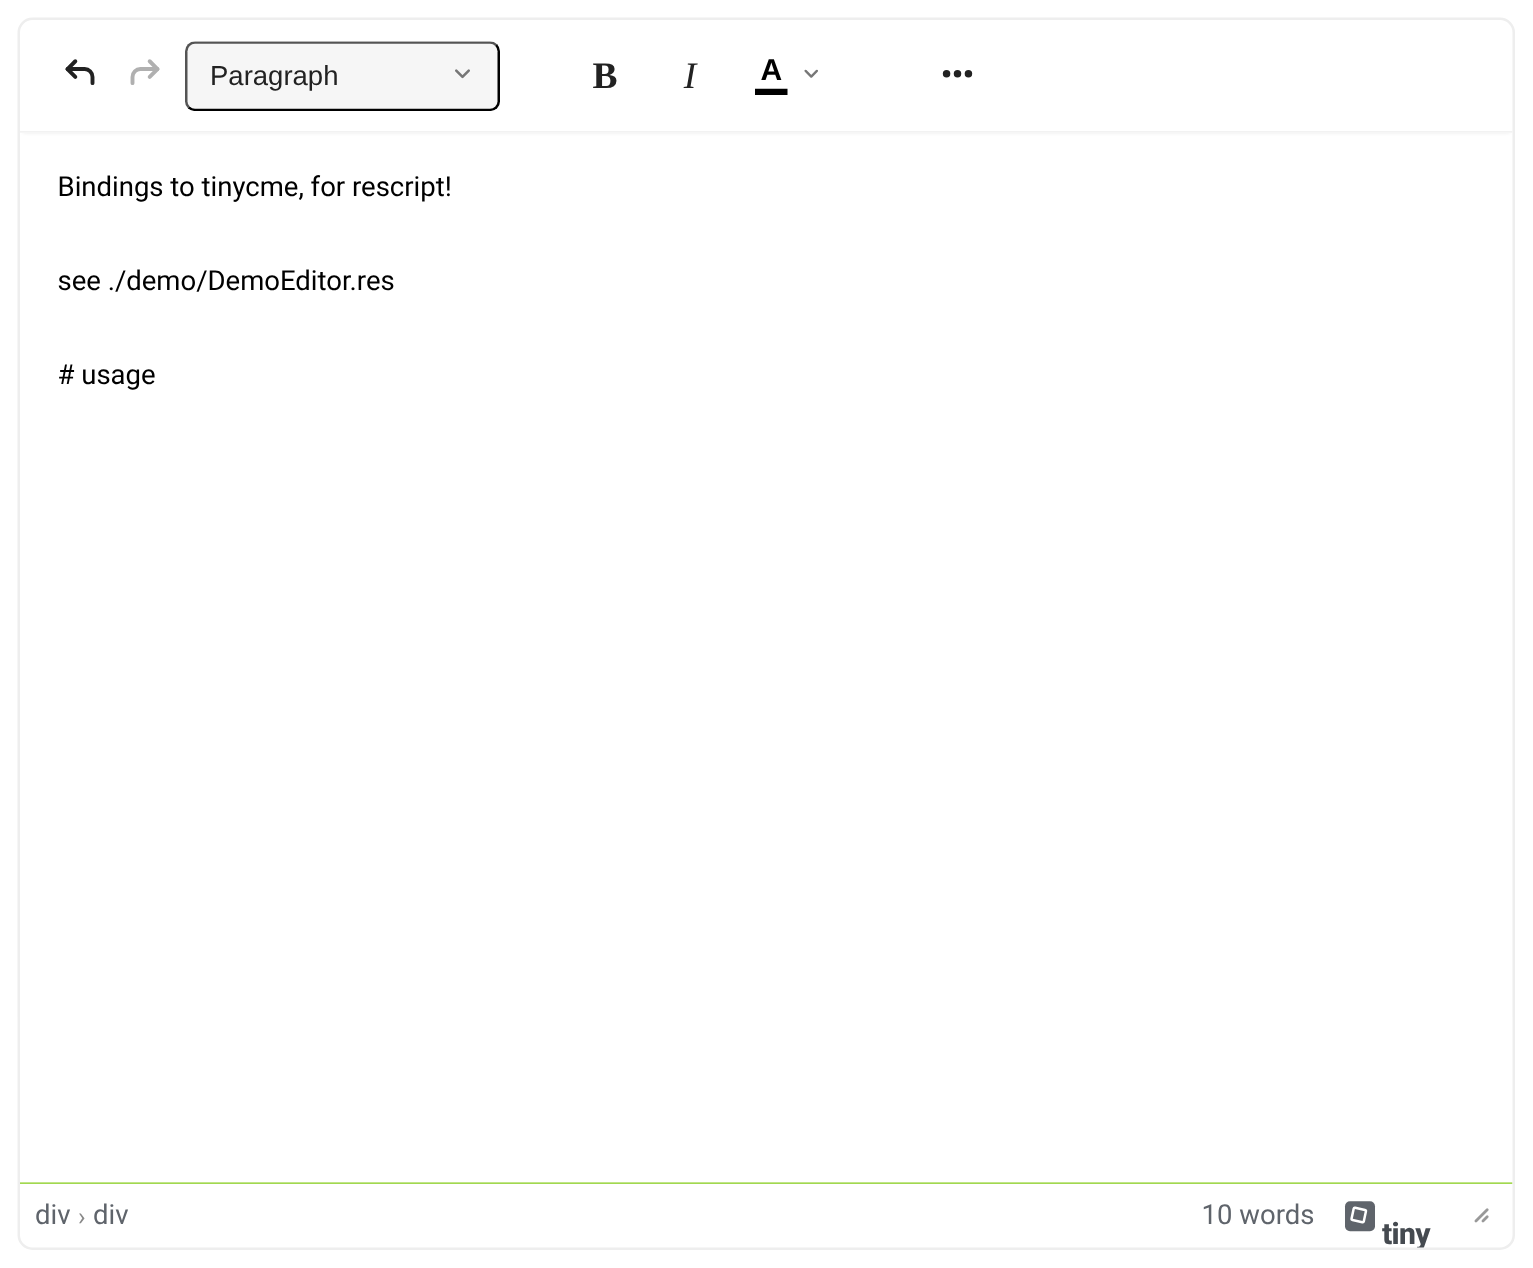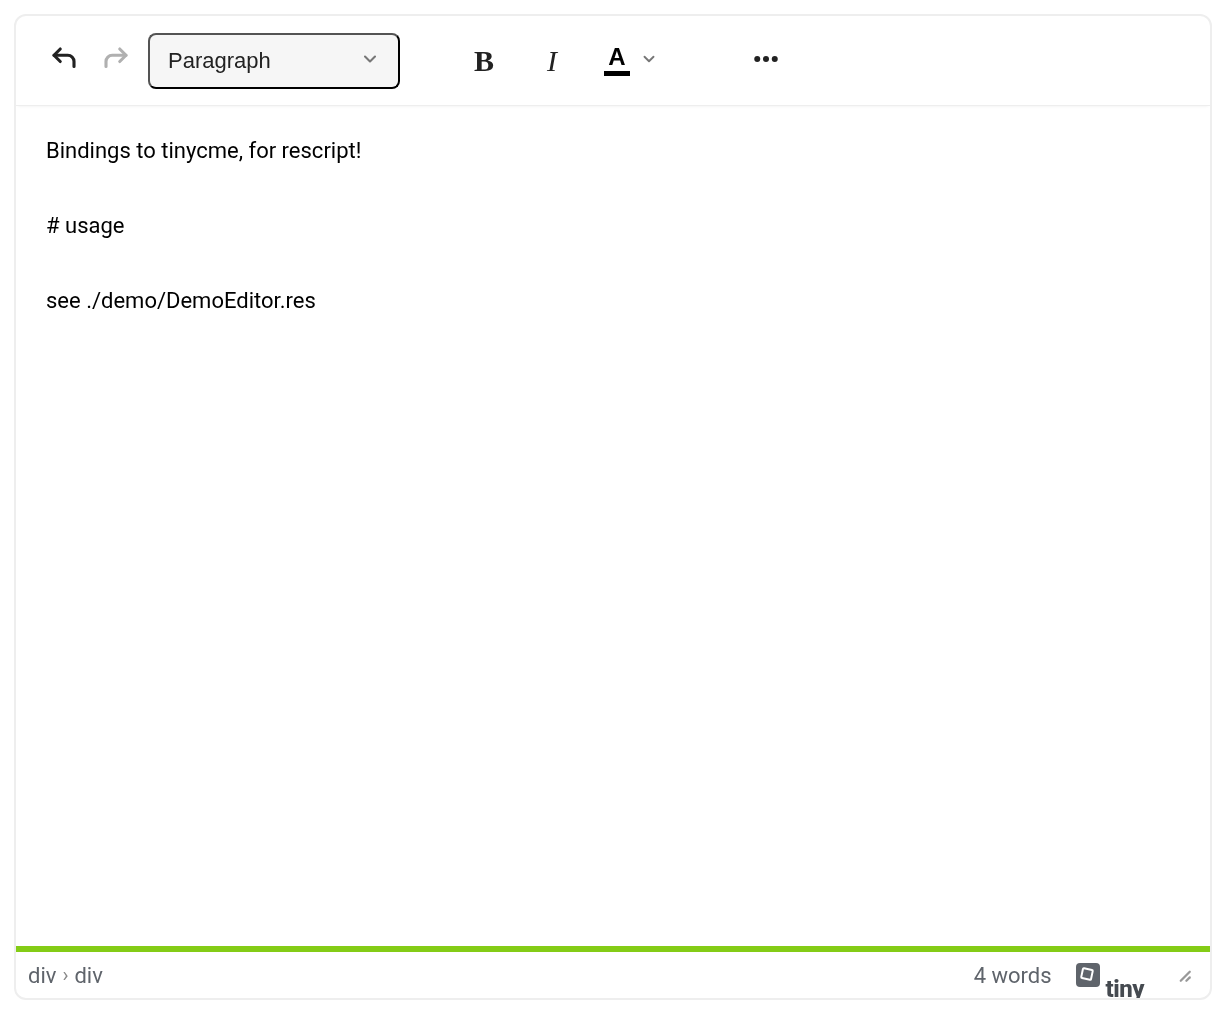--- a/index.html
+++ b/index.html
@@ -126,21 +126,21 @@
     .content-para {
       font-size: 22px;
       line-height: 1.5;
       color: #000;
       margin-bottom: 42px;
     }
     .statusbar {
       display: flex;
       align-items: center;
       justify-content: space-between;
-      border-top: 6px solid #84cc16;
+      border-top: 1px solid #84cc16;
       padding: 0 18px 0 12px;
       height: 52px;
       font-size: 22px;
       color: #5f646b;
     }
     .breadcrumb {
       display: flex;
       align-items: center;
       gap: 6px;
       cursor: pointer;
@@ -257,32 +257,32 @@
             <circle cx="12" cy="12" r="2.4"></circle>
             <circle cx="19" cy="12" r="2.4"></circle>
           </svg>
         </span>
       </button>
     </div>
   </div>
 
   <div class="content-area">
     <p class="content-para">Bindings to tinycme, for rescript!</p>
+    <p class="content-para">see ./demo/DemoEditor.res</p>
     <p class="content-para"># usage</p>
-    <p class="content-para">see ./demo/DemoEditor.res</p>
   </div>
 
   <div class="statusbar">
     <div class="breadcrumb">
       <span>div</span>
       <span class="breadcrumb-sep">›</span>
       <span>div</span>
     </div>
     <div class="status-right">
-      <span class="wordcount">4 words</span>
+      <span class="wordcount">10 words</span>
       <span class="branding">
         <span class="tiny-logo-icon"></span>
         <span class="tiny-text">tiny</span>
       </span>
       <span class="resize-handle">
         <svg viewBox="0 0 16 16" fill="none" stroke="#999" stroke-width="2" stroke-linecap="round">
           <line x1="14" y1="6" x2="6" y2="14"></line>
           <line x1="14" y1="11" x2="11" y2="14"></line>
         </svg>
       </span>

